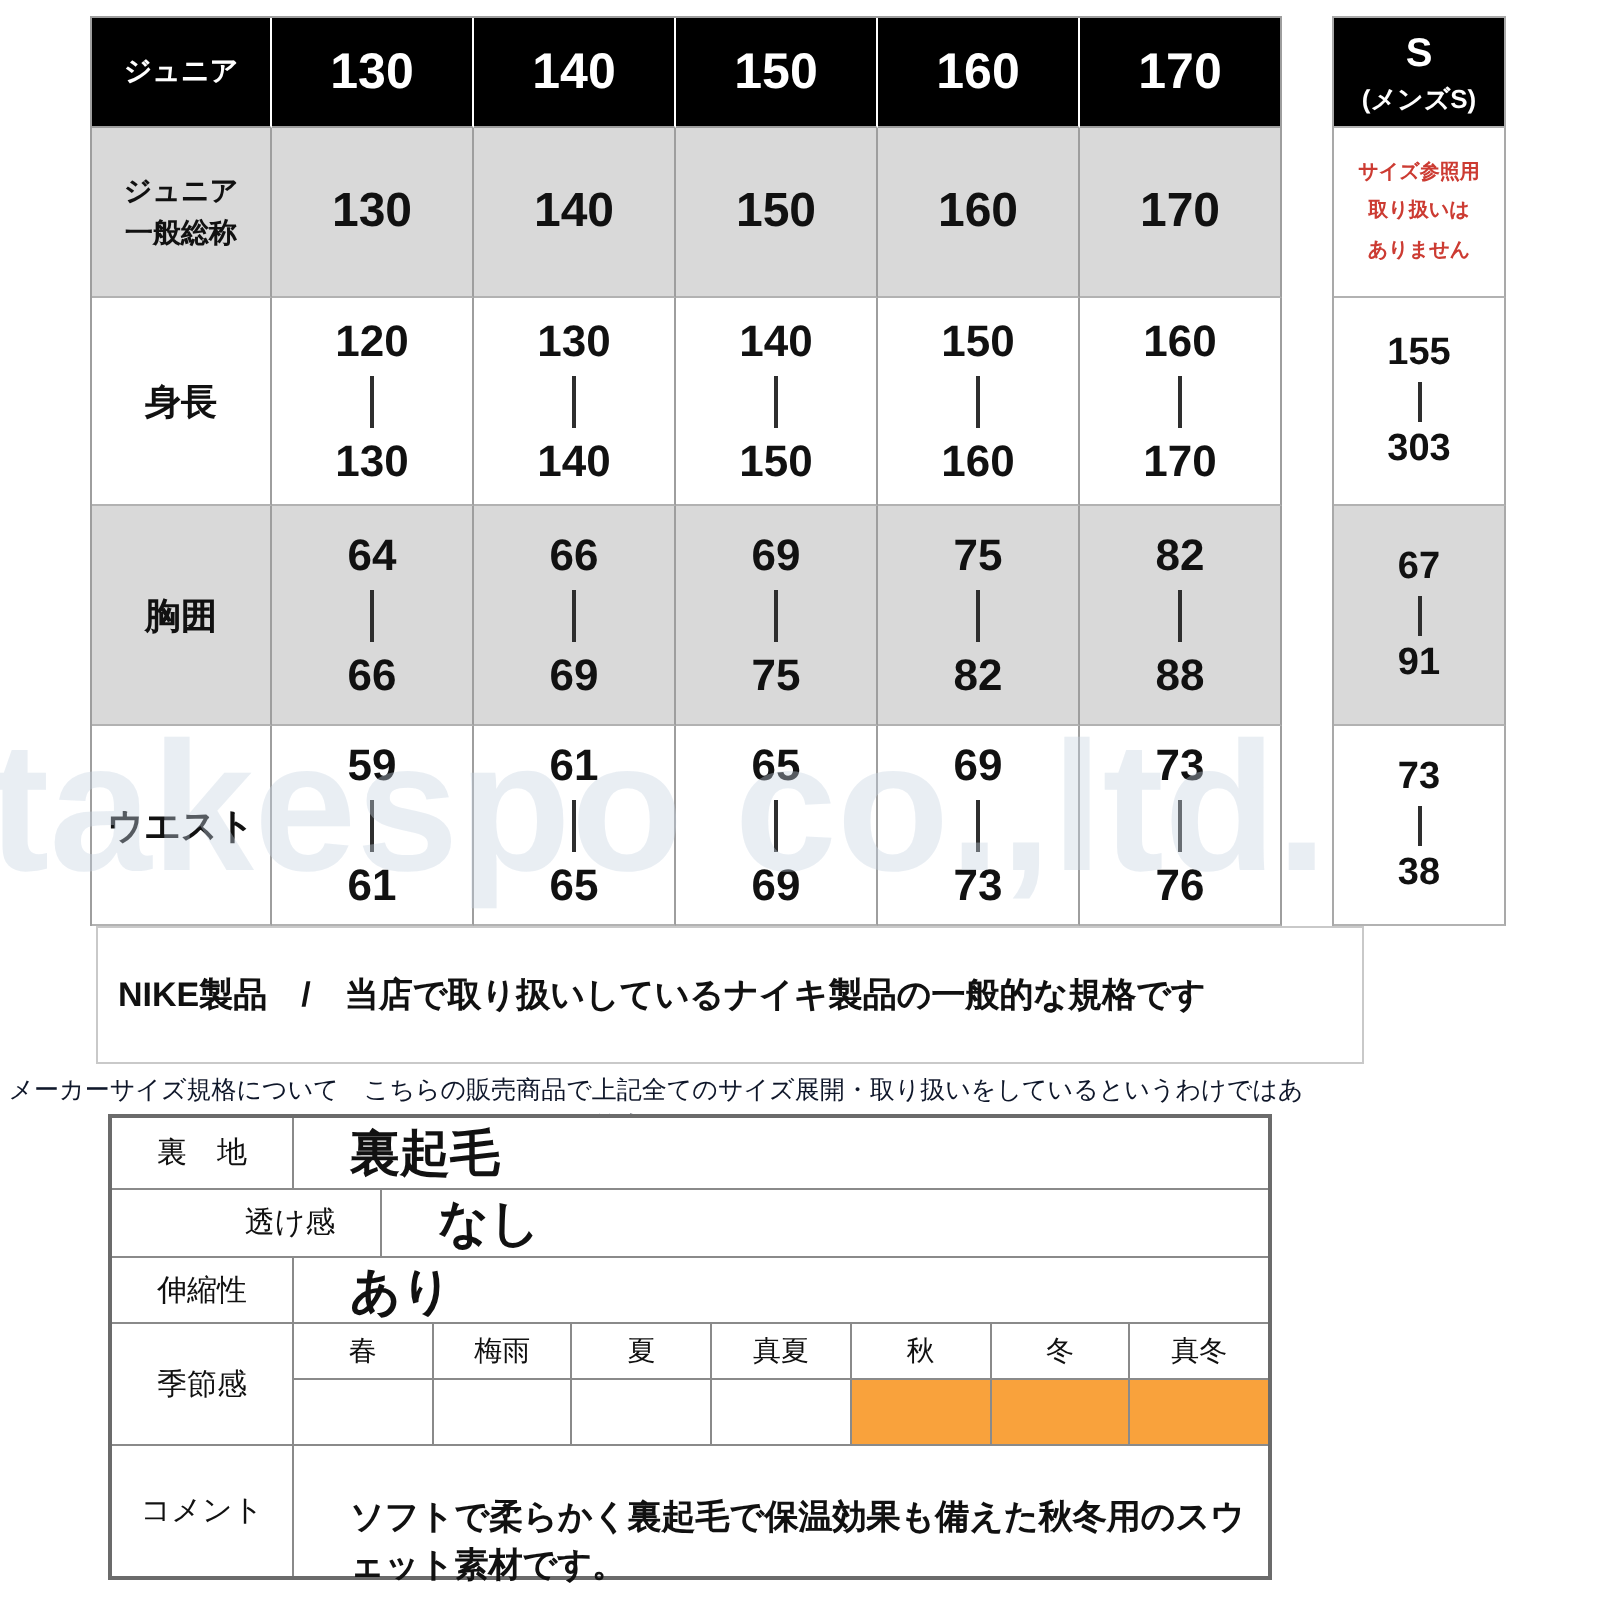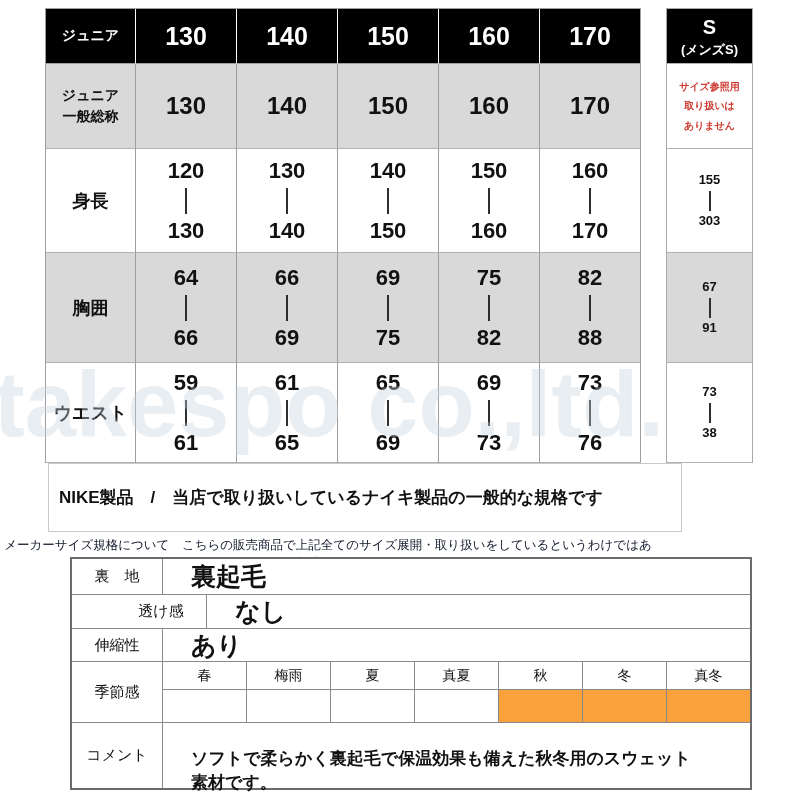--- a/index.html
+++ b/index.html
@@ -47,38 +47,38 @@
   }
   .scell{
     box-sizing:border-box;border-right:1px solid #a9a9a9;border-bottom:1px solid #b2b2b2;
     display:flex;flex-direction:column;align-items:center;justify-content:center;text-align:center;
   }
   .s-header{background:#000;color:#fff;font-weight:bold;}
   .s-header .s1{font-size:20px;line-height:1.4;}
   .s-header .s2{font-size:13px;line-height:1.4;}
   .notice{background:#fff;}
   .notice span{color:var(--red,#cc3b32);font-size:10px;font-weight:bold;line-height:1.95;}
-  .s-col .num{font-size:13px;font-weight:bold;line-height:1.15;}
+  .s-col .num{font-size:19px;font-weight:bold;line-height:1.15;}
   .s-col .vbar{height:20px;margin:3px auto;}
 
   
   .nike-note{
     position:absolute;left:48px;top:463px;width:634px;height:69px;z-index:1;
     box-sizing:border-box;border:1px solid #c9c9c9;background:#fff;
     display:flex;align-items:center;padding-left:10px;
     font-size:17px;font-weight:bold;color:#111;
   }
   .maker-note{
     position:absolute;left:0;top:537px;width:656px;z-index:1;
     text-align:center;font-size:12.5px;color:#0f172a;
   }
 
   
   .spec-table{
-    position:absolute;left:70px;top:557px;width:682px;z-index:1;
+    position:absolute;left:54px;top:557px;width:582px;z-index:1;
     box-sizing:border-box;border:2px solid #6b6b6b;background:#fff;
   }
   .spec-row{display:flex;box-sizing:border-box;border-top:1px solid #8a8a8a;}
   .spec-row:first-child{border-top:none;}
   .spec-label{
     width:91px;flex:none;box-sizing:border-box;border-right:1px solid #8a8a8a;
     display:flex;align-items:center;justify-content:center;
     font-size:15px;color:#111;text-align:center;
   }
   .spec-value{

